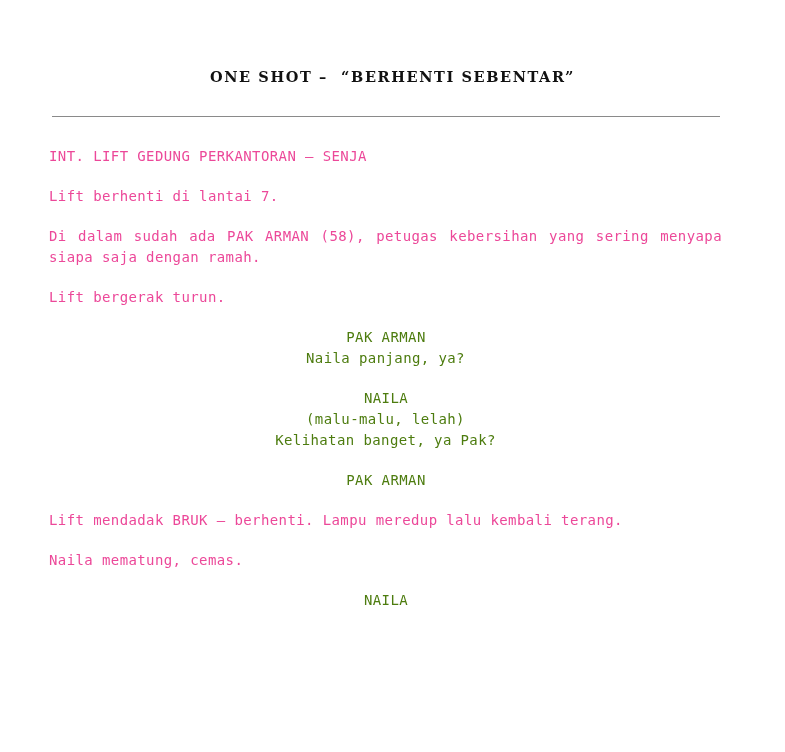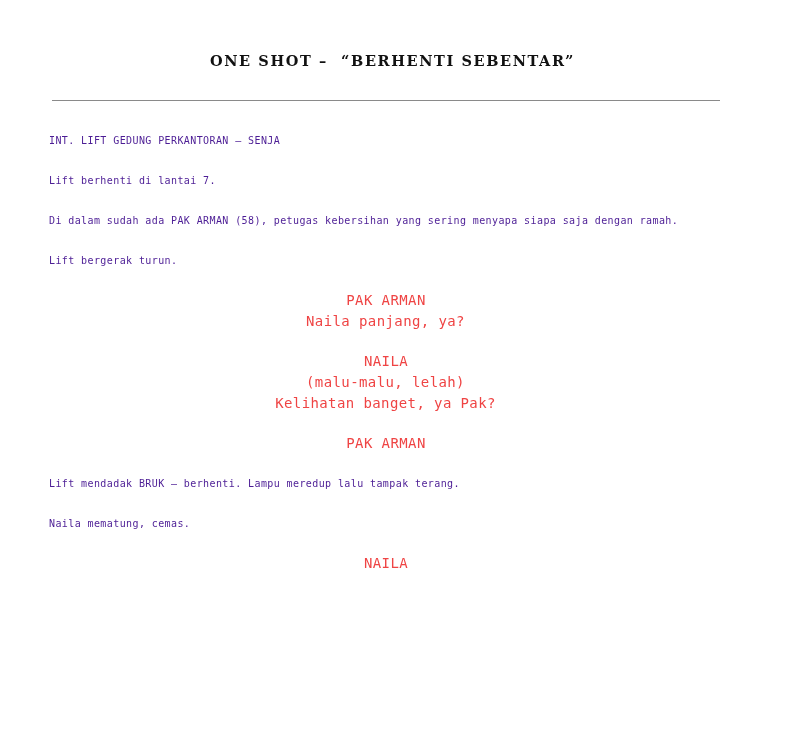--- a/index.html
+++ b/index.html
@@ -17,21 +17,21 @@
 
   .page {
     position: relative;
     width: 785px;
     height: 752px;
     box-sizing: border-box;
   }
 
   .script-title {
     margin: 0;
-    padding-top: 52px;
+    padding-top: 68px;
     text-align: center;
     font-family: "DejaVu Serif", "Liberation Serif", serif;
     font-weight: bold;
     font-size: 14.5px;
     letter-spacing: 1.6px;
     color: #111111;
     white-space: pre;
   }
 
   .title-rule {
@@ -46,24 +46,24 @@
   .script-body {
     margin: 0;
     padding: 29px 0 0 0;
     width: 673px;
     margin-left: 49px;
   }
 
   
   .block {
     margin: 0 0 19px 0;
-    font-size: 10px;
+    font-size: 14px;
     line-height: 21px;
     letter-spacing: 0.4px;
-    color: #4c1d95;
+    color: #ec4899;
   }
   .block.action {
     text-align: justify;
     text-align-last: left;
     white-space: normal;
   }
   .block.slugline {
     text-align: left;
     white-space: pre;
   }
@@ -72,21 +72,21 @@
   .dialogue {
     margin: 0 0 19px 0;
     text-align: center;
     width: 673px;
   }
   .dialogue .line {
     font-size: 14px;
     line-height: 21px;
     letter-spacing: 0.4px;
     white-space: pre;
-    color: #ef4444;
+    color: #4d7c0f;
   }
   .dialogue .character {
     margin-left: 1px;
   }
   .dialogue .paren { }
   .dialogue .speech { }
 
   .block:last-child, .dialogue:last-child { margin-bottom: 0; }
 </style>
 </head>
@@ -108,20 +108,20 @@
         <div class="line speech">Naila panjang, ya?</div>
       </div>
       <div class="dialogue">
         <div class="line character">NAILA</div>
         <div class="line paren">(malu-malu, lelah)</div>
         <div class="line speech">Kelihatan banget, ya Pak?</div>
       </div>
       <div class="dialogue">
         <div class="line character">PAK ARMAN</div>
       </div>
-      <p class="block action">Lift mendadak BRUK — berhenti. Lampu meredup lalu tampak terang.</p>
+      <p class="block action">Lift mendadak BRUK — berhenti. Lampu meredup lalu kembali terang.</p>
       <p class="block action">Naila mematung, cemas.</p>
       <div class="dialogue">
         <div class="line character">NAILA</div>
       </div>
     </div>
 
 </div>
 
 </body></html>

